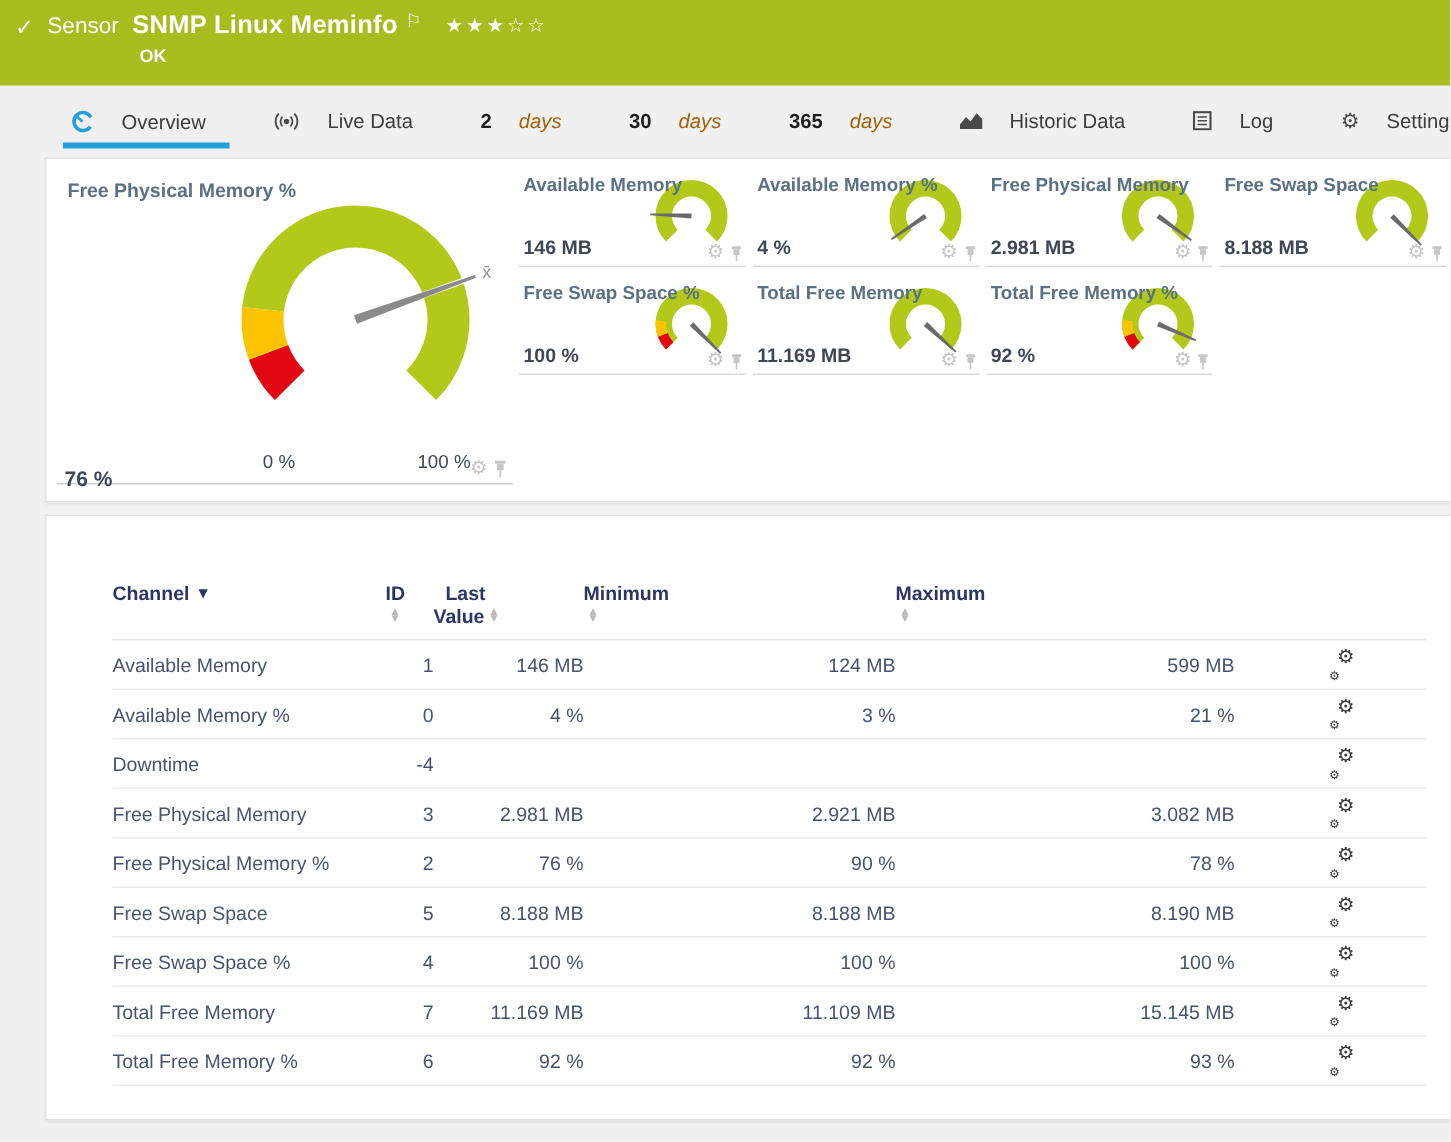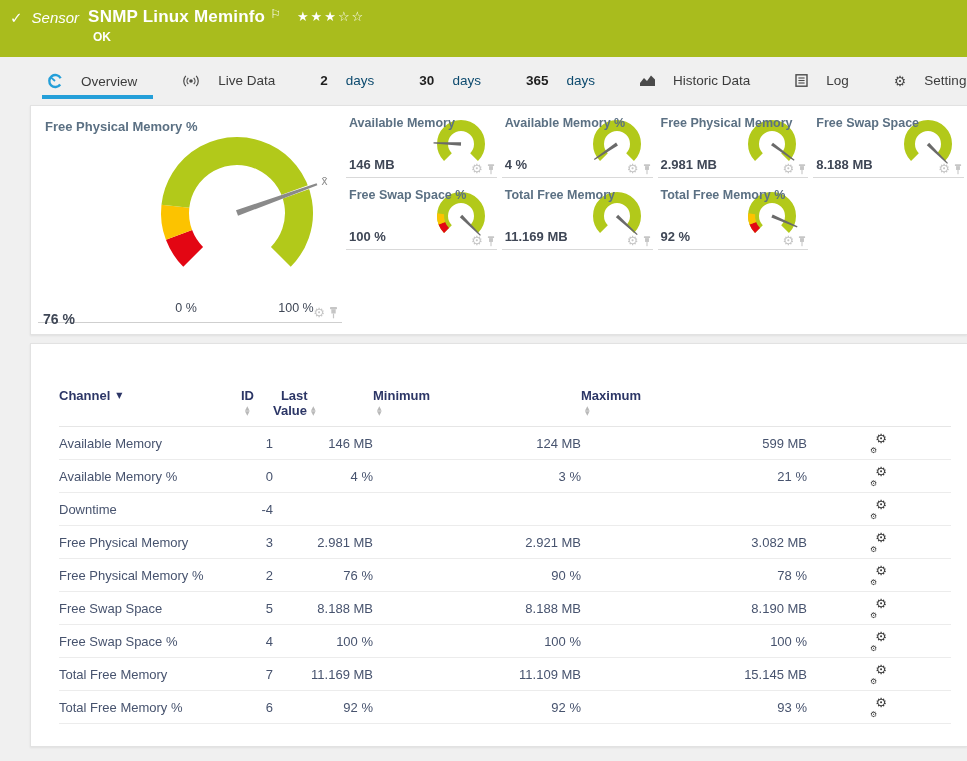--- a/index.html
+++ b/index.html
@@ -6,30 +6,30 @@
   html,body { background:#f0f0f0; }
   #app {
     width:967px; height:761px; position:relative; overflow:hidden;
     background:#f0f0f0;
     font-family:"Liberation Sans","DejaVu Sans",sans-serif;
   }
   
   .topbar { height:57px; background:#a9bc1d; position:relative; color:#fff; }
   .topbar-line1 { display:flex; align-items:flex-start; padding:7px 0 0 10px; }
   .check-ic { font-size:15px; font-weight:bold; margin-top:2px; }
-  .kind-label { font-style:italic; font-size:15px; margin:2px 0 0 9px; }
+  .kind-label { font-size:15px; margin:2px 0 0 9px; }
   .sensor-title { font-weight:bold; font-size:17px; margin-left:9px; letter-spacing:0.2px; }
   .flag-ic { font-size:12px; margin:0 0 0 5px; }
   .stars { font-size:13px; letter-spacing:2px; margin:2px 0 0 16px; }
   .status-ok { position:absolute; left:55px; top:30px; font-weight:bold; font-size:12px;margin-left:38px; }
   
   .tabbar { display:flex; align-items:flex-start; padding:16px 0 0 47px; gap:45px; height:48px; }
   .tab { display:flex; align-items:center; gap:18px; font-size:13.5px; color:#3c3c3c; position:relative; cursor:pointer; white-space:nowrap; }
   .tab .tab-num { font-weight:bold; color:#1f1f1f; }
-  .tab .days { color:#0c4a6e; }
+  .tab .days { color:#a16207;font-style:italic; }
   .tab.active::after { content:''; position:absolute; left:-5px; right:-16px; bottom:-10px; height:4px; background:#249fd9; }
   .tab-ic { display:inline-flex; align-items:center; }
   .gear-glyph { font-family:"DejaVu Sans",sans-serif; font-size:14px; color:#4a4a4a; line-height:1; }
   
   .panel { position:absolute; left:30px; background:#fff; border:1px solid #e2e2e2; border-right:none; box-shadow:0 1px 2px rgba(0,0,0,0.07); }
   #panel1 { top:105px; width:937px; height:230px; }
   #panel2 { top:343px; width:937px; height:404px; }
   
   .main-cell { position:absolute; left:7px; top:7px; width:304px; height:210px; border-bottom:1px solid #cfcfcf; }
   .main-title { position:absolute; left:7px; top:6px; font-size:13px; font-weight:bold; color:#5b7083; }
@@ -43,21 +43,21 @@
   .ci-pin { cursor:pointer; display:inline-flex; }
   
   .sg-grid { position:absolute; left:315px; top:7px; width:618px; display:grid; grid-template-columns:repeat(4,1fr); column-gap:5px; grid-auto-rows:65px; row-gap:7px; }
   .sg-cell { position:relative; border-bottom:1px solid #d9d9d9; cursor:pointer; }
   .sg-title { position:absolute; left:3px; top:3px; font-size:12.5px; font-weight:bold; color:#5b7083; white-space:nowrap; z-index:2; }
   .sg-svg { position:absolute; right:5px; top:4px; }
   .sg-value { position:absolute; left:3px; bottom:5px; font-size:13px; font-weight:bold; color:#3f4756; }
   .sg-icons { position:absolute; right:2px; bottom:2px; }
   
   .tbl { margin:44px 0 0 28px; width:892px; font-size:13px; }
-  .thead, .trow { display:grid; grid-template-columns:182px 32px 100px 208px 226px 144px; }
+  .thead, .trow { display:grid; grid-template-columns:182px 32px 100px 208px 226px 144px;margin-left:16px; }
   .thead { border-bottom:1px solid #e6e6e6; padding-bottom:8px; color:#2c3666; font-weight:bold; align-items:start; }
   .th { display:flex; align-items:flex-start; cursor:pointer; }
   .th.right { justify-content:flex-end;flex-direction:column; }
   .trow { height:33px; align-items:center; border-bottom:1px solid #ececec; color:#47536e; }
   .td-left { text-align:left; }
   .td-right { text-align:right; }
   .td-center { display:flex; justify-content:center; align-items:center; }
   .sort { display:inline-flex; flex-direction:column; margin-left:4px; margin-top:2px; }
   .sort i { font-style:normal; font-size:6px; line-height:5px; color:#b8b8b8; font-family:"DejaVu Sans",sans-serif; }
   .sort-desc { font-size:8px; color:#2c3666; margin-left:6px; margin-top:3px; font-family:"DejaVu Sans",sans-serif; }

